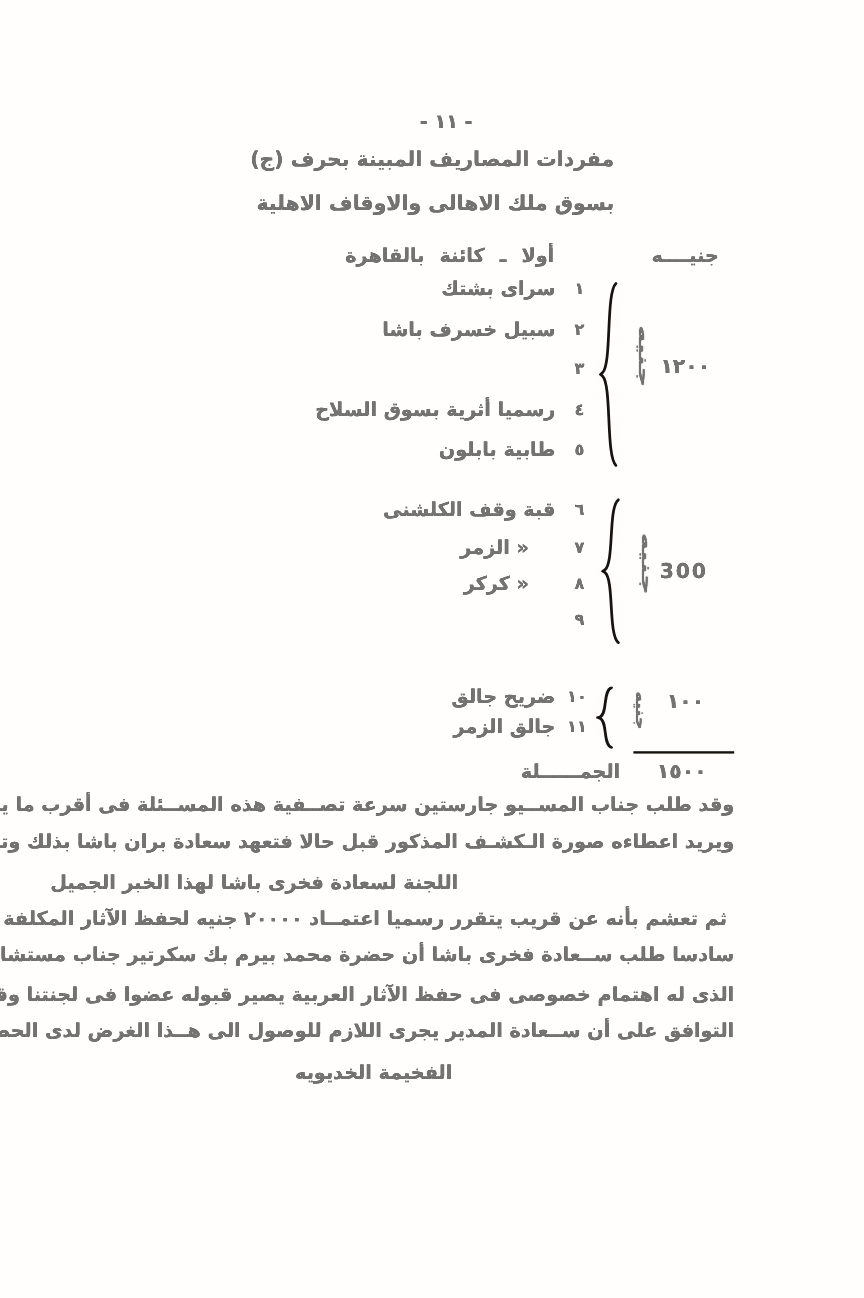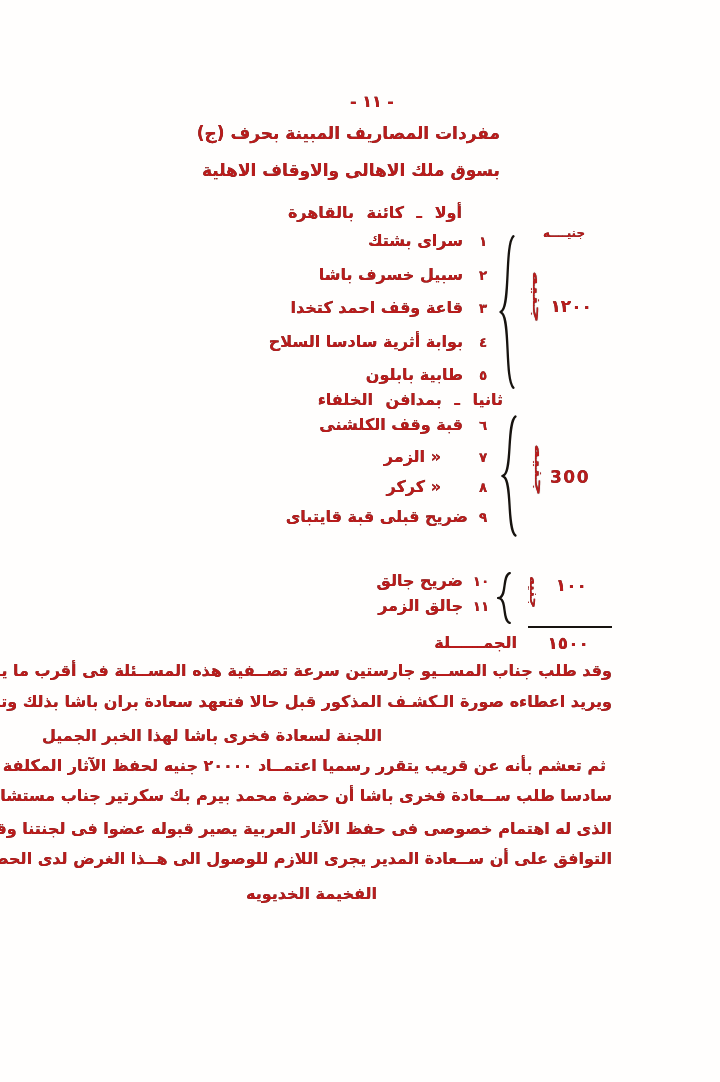--- a/index.html
+++ b/index.html
@@ -1,27 +1,27 @@
 <!DOCTYPE html>
 <html lang="ar" dir="rtl"><head>
 <meta charset="utf-8">
 <style>
   html,body{margin:0;padding:0;background:#ffffff;}
   .page{
     position:relative;width:720px;height:1082px;background:#fffefd;
-    font-family:"DejaVu Sans",sans-serif;color:#b91c1c;direction:rtl;
+    font-family:"DejaVu Sans",sans-serif;color:#737373;direction:rtl;
     font-weight:700;overflow:hidden;
     text-shadow:0 0 .5px rgba(23,19,15,.85);
   }
   .abs{position:absolute;white-space:nowrap;}
   .ctr{text-align:center;}
   .pagenum{font-size:16px;letter-spacing:2px;}
-  .head{font-size:17px;}
+  .head{font-size:17px;margin-left:12px;}
   .sec{font-size:16px;word-spacing:7px;}
-  .colhead{font-size:12px;margin-top:23px;}
+  .colhead{font-size:16px;}
   .itname{font-size:16px;text-align:center;}
   .itno{font-size:13.5px;width:30px;text-align:center;}
   .amt{font-size:17px;letter-spacing:1.5px;}
   .vlabel{font-size:11.5px;transform-origin:0 0;letter-spacing:1px;}
   .brace{position:absolute;}
   .rule{position:absolute;border-top:2.5px solid #17130f;height:0;}
   .par{
     position:absolute;left:106px;width:506px;font-size:16px;line-height:1.25;
     text-align:justify;text-align-last:justify;white-space:nowrap;
   }
@@ -39,42 +39,39 @@
   <div class="abs ctr head" style="left:220px;top:160px;width:280px">بسوق ملك الاهالى والاوقاف الاهلية</div>
 
   <div class="abs colhead" style="left:543px;top:203px">جنيــــه</div>
 
   <div class="abs sec" style="right:258px;top:203px">أولا ـ كائنة بالقاهرة</div>
 
   <div class="abs itname" style="right:257px;top:231px">سراى بشتك</div>
   <div class="abs itno" style="right:222px;top:233px">١</div>
   <div class="abs itname" style="right:257px;top:265px">سبيل خسرف باشا</div>
   <div class="abs itno" style="right:222px;top:267px">٢</div>
-  <div class="abs itname" style="right:257px;top:298px">قاعة وقف احمد كتخدا</div>
   <div class="abs itno" style="right:222px;top:300px">٣</div>
-  <div class="abs itname" style="right:257px;top:332px">بوابة أثرية سادسا السلاح</div>
+  <div class="abs itname" style="right:257px;top:332px">رسميا أثرية بسوق السلاح</div>
   <div class="abs itno" style="right:222px;top:334px">٤</div>
   <div class="abs itname" style="right:257px;top:365px">طابية بابلون</div>
   <div class="abs itno" style="right:222px;top:367px">٥</div>
 
   <svg class="brace" style="left:499px;top:233px" width="17" height="158" viewBox="0 0 20 100" preserveAspectRatio="none">
     <path d="M17 2 C7 7 13 44 4 49 L2 50 L4 51 C13 56 7 93 17 98" fill="none" stroke="#17130f" stroke-width="2.3" stroke-linecap="round" vector-effect="non-scaling-stroke"></path>
   </svg>
   <div class="abs vlabel" style="left:544px;top:271px;transform:rotate(90deg) scaleX(2.1)">جنيه</div>
   <div class="abs amt" style="right:128px;top:296px">١٢٠٠</div>
 
-  <div class="abs sec" style="right:217px;top:390px">ثانيا ـ بمدافن الخلفاء</div>
 
   <div class="abs itname" style="right:257px;top:415px">قبة وقف الكلشنى</div>
   <div class="abs itno" style="right:222px;top:417px">٦</div>
   <div class="abs itname" style="right:279px;top:447px">« الزمر</div>
   <div class="abs itno" style="right:222px;top:449px">٧</div>
   <div class="abs itname" style="right:279px;top:477px">« كركر</div>
   <div class="abs itno" style="right:222px;top:479px">٨</div>
-  <div class="abs itname" style="right:252px;top:507px">ضريح قبلى قبة قايتباى</div>
   <div class="abs itno" style="right:222px;top:509px">٩</div>
 
   <svg class="brace" style="left:501px;top:414px" width="17" height="124" viewBox="0 0 20 100" preserveAspectRatio="none">
     <path d="M17 2 C7 7 13 44 4 49 L2 50 L4 51 C13 56 7 93 17 98" fill="none" stroke="#17130f" stroke-width="2.3" stroke-linecap="round" vector-effect="non-scaling-stroke"></path>
   </svg>
   <div class="abs vlabel" style="left:546px;top:444px;transform:rotate(90deg) scaleX(2.1)">جنيه</div>
   <div class="abs amt" style="right:130px;top:467px">300</div>
 
 
   <div class="abs itname" style="right:257px;top:571px">ضريح جالق</div>

